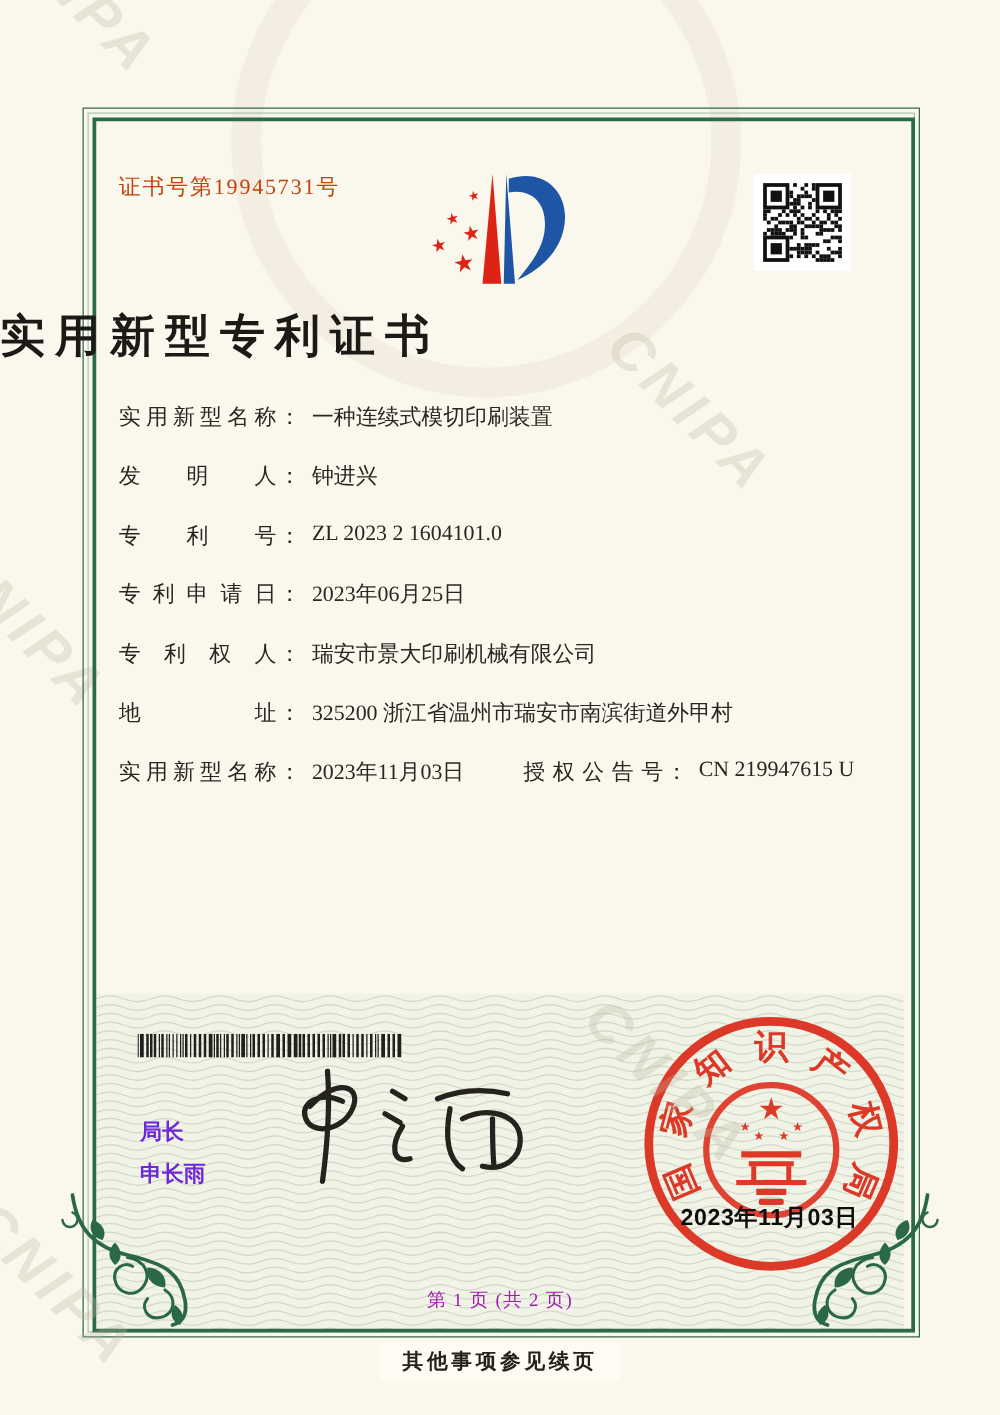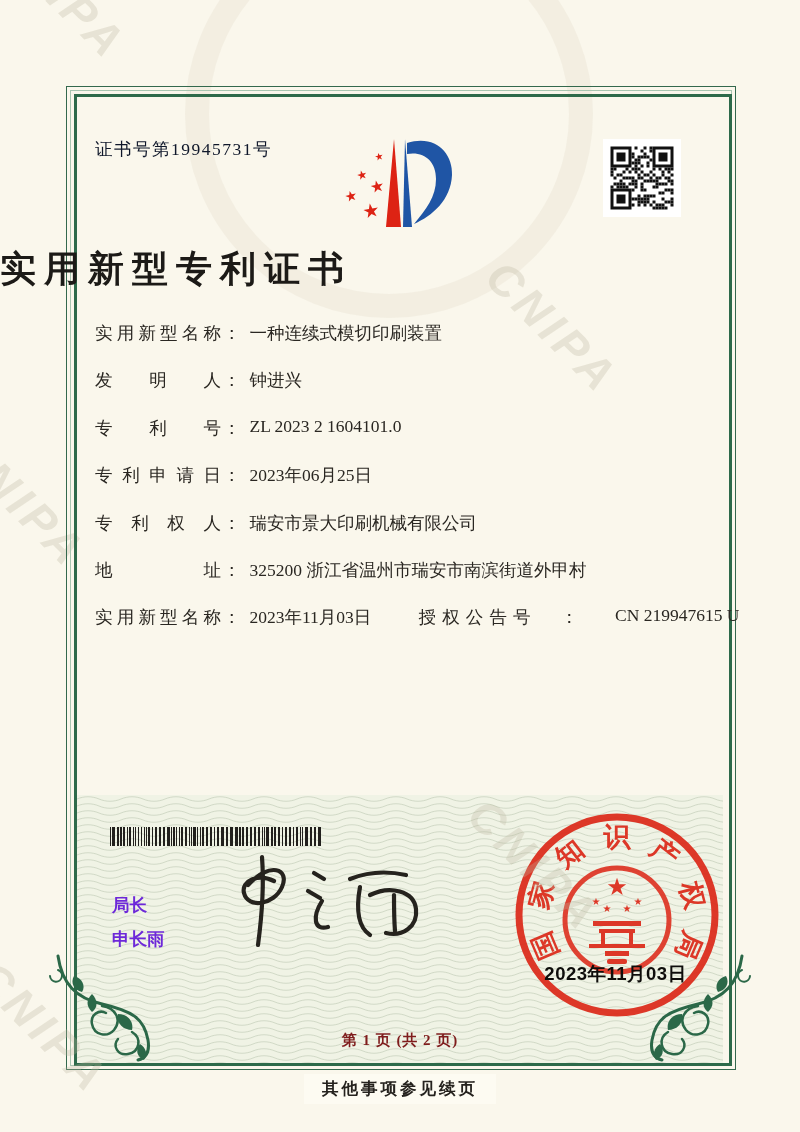--- a/index.html
+++ b/index.html
@@ -15,50 +15,50 @@
     pointer-events:none;
   }
   .ring{position:absolute;border-radius:50%;border:24px solid rgba(236,231,216,0.55);}
   
   .b-outer{position:absolute;left:66px;top:86px;width:668px;height:982px;border:1.5px solid #33684d;}
   .b-mid{position:absolute;left:70px;top:90px;width:660px;height:974px;border:1px solid #a9c6b1;}
   .b-inner{position:absolute;left:74px;top:94px;width:652px;height:966px;border:3px solid #2d6a4a;}
   .waveband{position:absolute;left:77px;top:795px;width:646px;height:270px;}
   .flourish{position:absolute;width:118px;height:118px;}
   
-  .certno{position:absolute;left:95px;top:137px;font-size:17.5px;letter-spacing:1.5px;color:#0f172a;}
+  .certno{position:absolute;left:95px;top:137px;font-size:17.5px;letter-spacing:1.5px;color:#c2410c;}
   .logo{position:absolute;left:330px;top:123px;}
   .qr{position:absolute;left:603px;top:139px;}
   .title{
     position:absolute;left:0;top:245px;width:800px;text-align:left;
     font-size:36px;font-weight:700;letter-spacing:8px;color:#1c1a17;margin:0;
   }
   
   .fields{position:absolute;left:95px;top:321px;width:625px;font-size:17.5px;}
   .row{height:47.4px;display:flex;align-items:flex-start;white-space:nowrap;}
   .flabel{display:inline-block;width:126px;text-align:justify;text-align-last:justify;flex:none;}
   .flabel2{display:inline-block;width:112px;text-align:justify;text-align-last:justify;flex:none;}
   .fcolon{margin:0 9px 0 2px;flex:none;}
   .fvalue{flex:none;}
-  .grp2{margin-left:36px;display:flex;gap:28px;}
+  .grp2{margin-left:36px;display:flex;}
   .v-date1{width:133px;flex:none;}
   
   .bodytext{position:absolute;left:95px;top:645px;width:618px;font-size:15.5px;line-height:26.3px;
     text-align:justify;color:#36332d;}
   .bodytext p{margin:0 0 1px 0;text-indent:2em;}
   
   .barcode{position:absolute;left:110px;top:827px;}
   .signer{position:absolute;left:112px;top:888px;font-family:"Liberation Sans","DejaVu Sans",sans-serif;
     font-size:17.5px;font-weight:600;color:#6d28d9;line-height:34px;}
   .sig{position:absolute;left:218px;top:843px;}
   .seal{position:absolute;left:505px;top:803px;}
   .sealdate{position:absolute;left:533px;top:961px;width:165px;text-align:center;
     font-family:"Liberation Sans","DejaVu Sans",sans-serif;font-size:18.5px;font-weight:700;
     color:#0e0d0b;letter-spacing:0.5px;}
-  .pageinfo{position:absolute;left:0;top:1031px;width:800px;text-align:center;font-size:15px;color:#7f1d1d;letter-spacing:1px;font-weight:bold;}
+  .pageinfo{position:absolute;left:0;top:1031px;width:800px;text-align:center;font-size:15px;color:#a21caf;letter-spacing:1px;}
   .contnote{position:absolute;left:0;top:1074px;width:800px;text-align:center;}
   .contnote span{display:inline-block;background:#fdfbf2;padding:4px 18px;font-size:16.5px;
     letter-spacing:3px;color:#25221e;font-weight:600;text-align:center;}
 </style>
 </head>
 <body>
 
 <div class="page">
 
   <div class="ring" style="left:185px;top:-90px;width:360px;height:360px;"></div>

